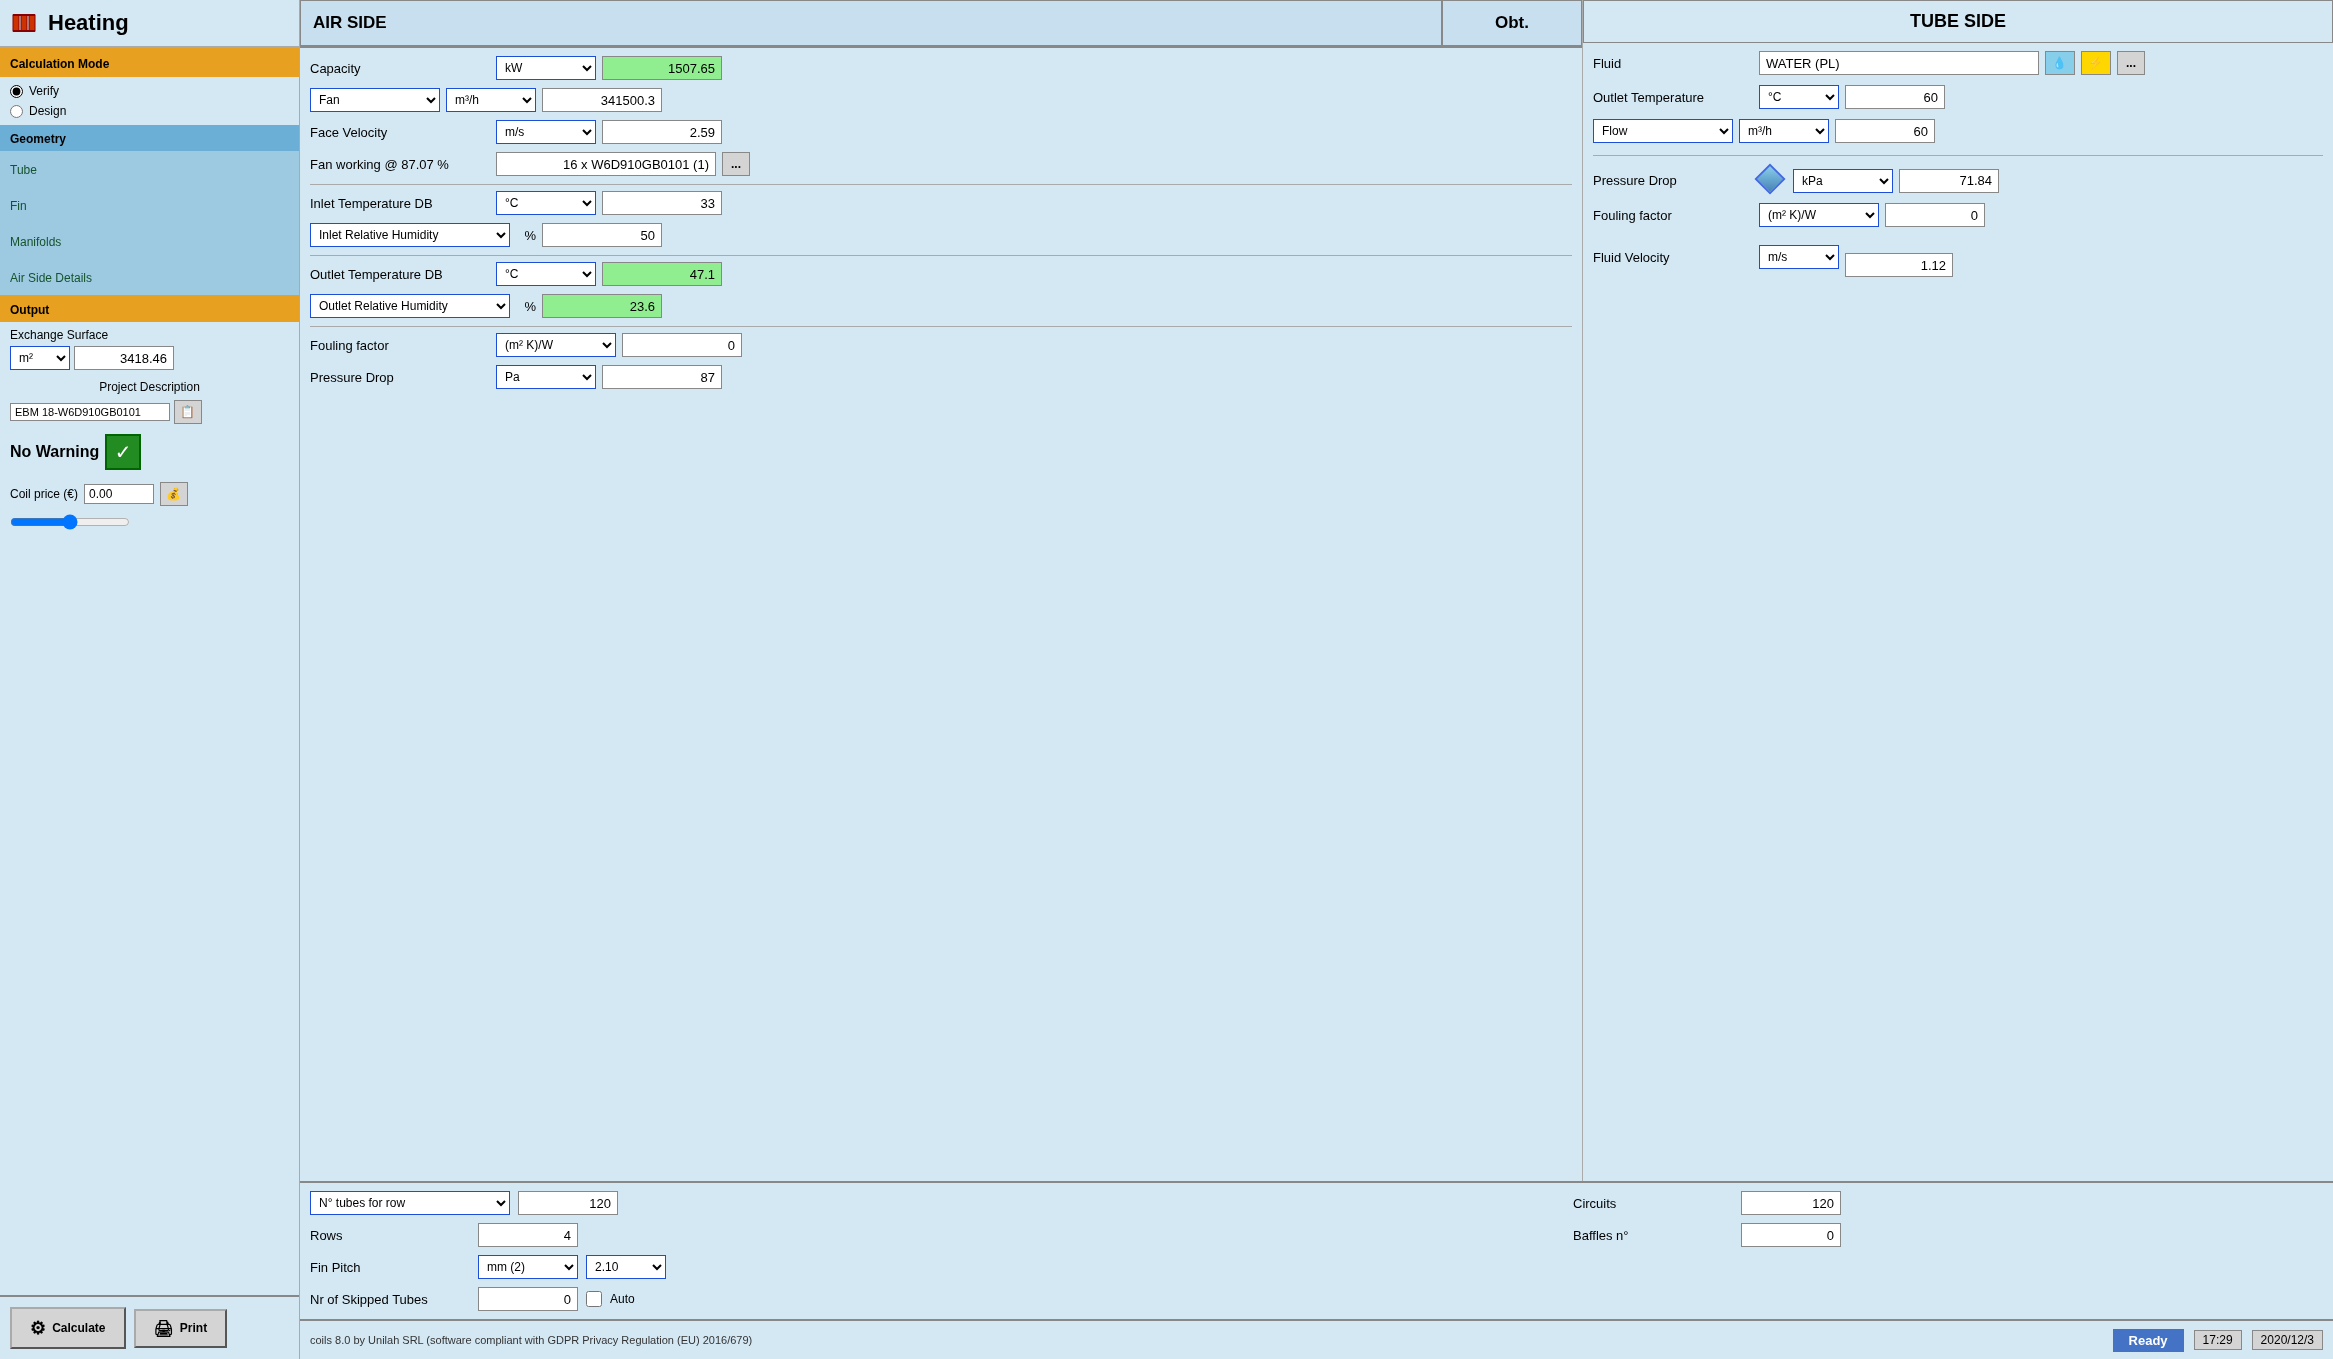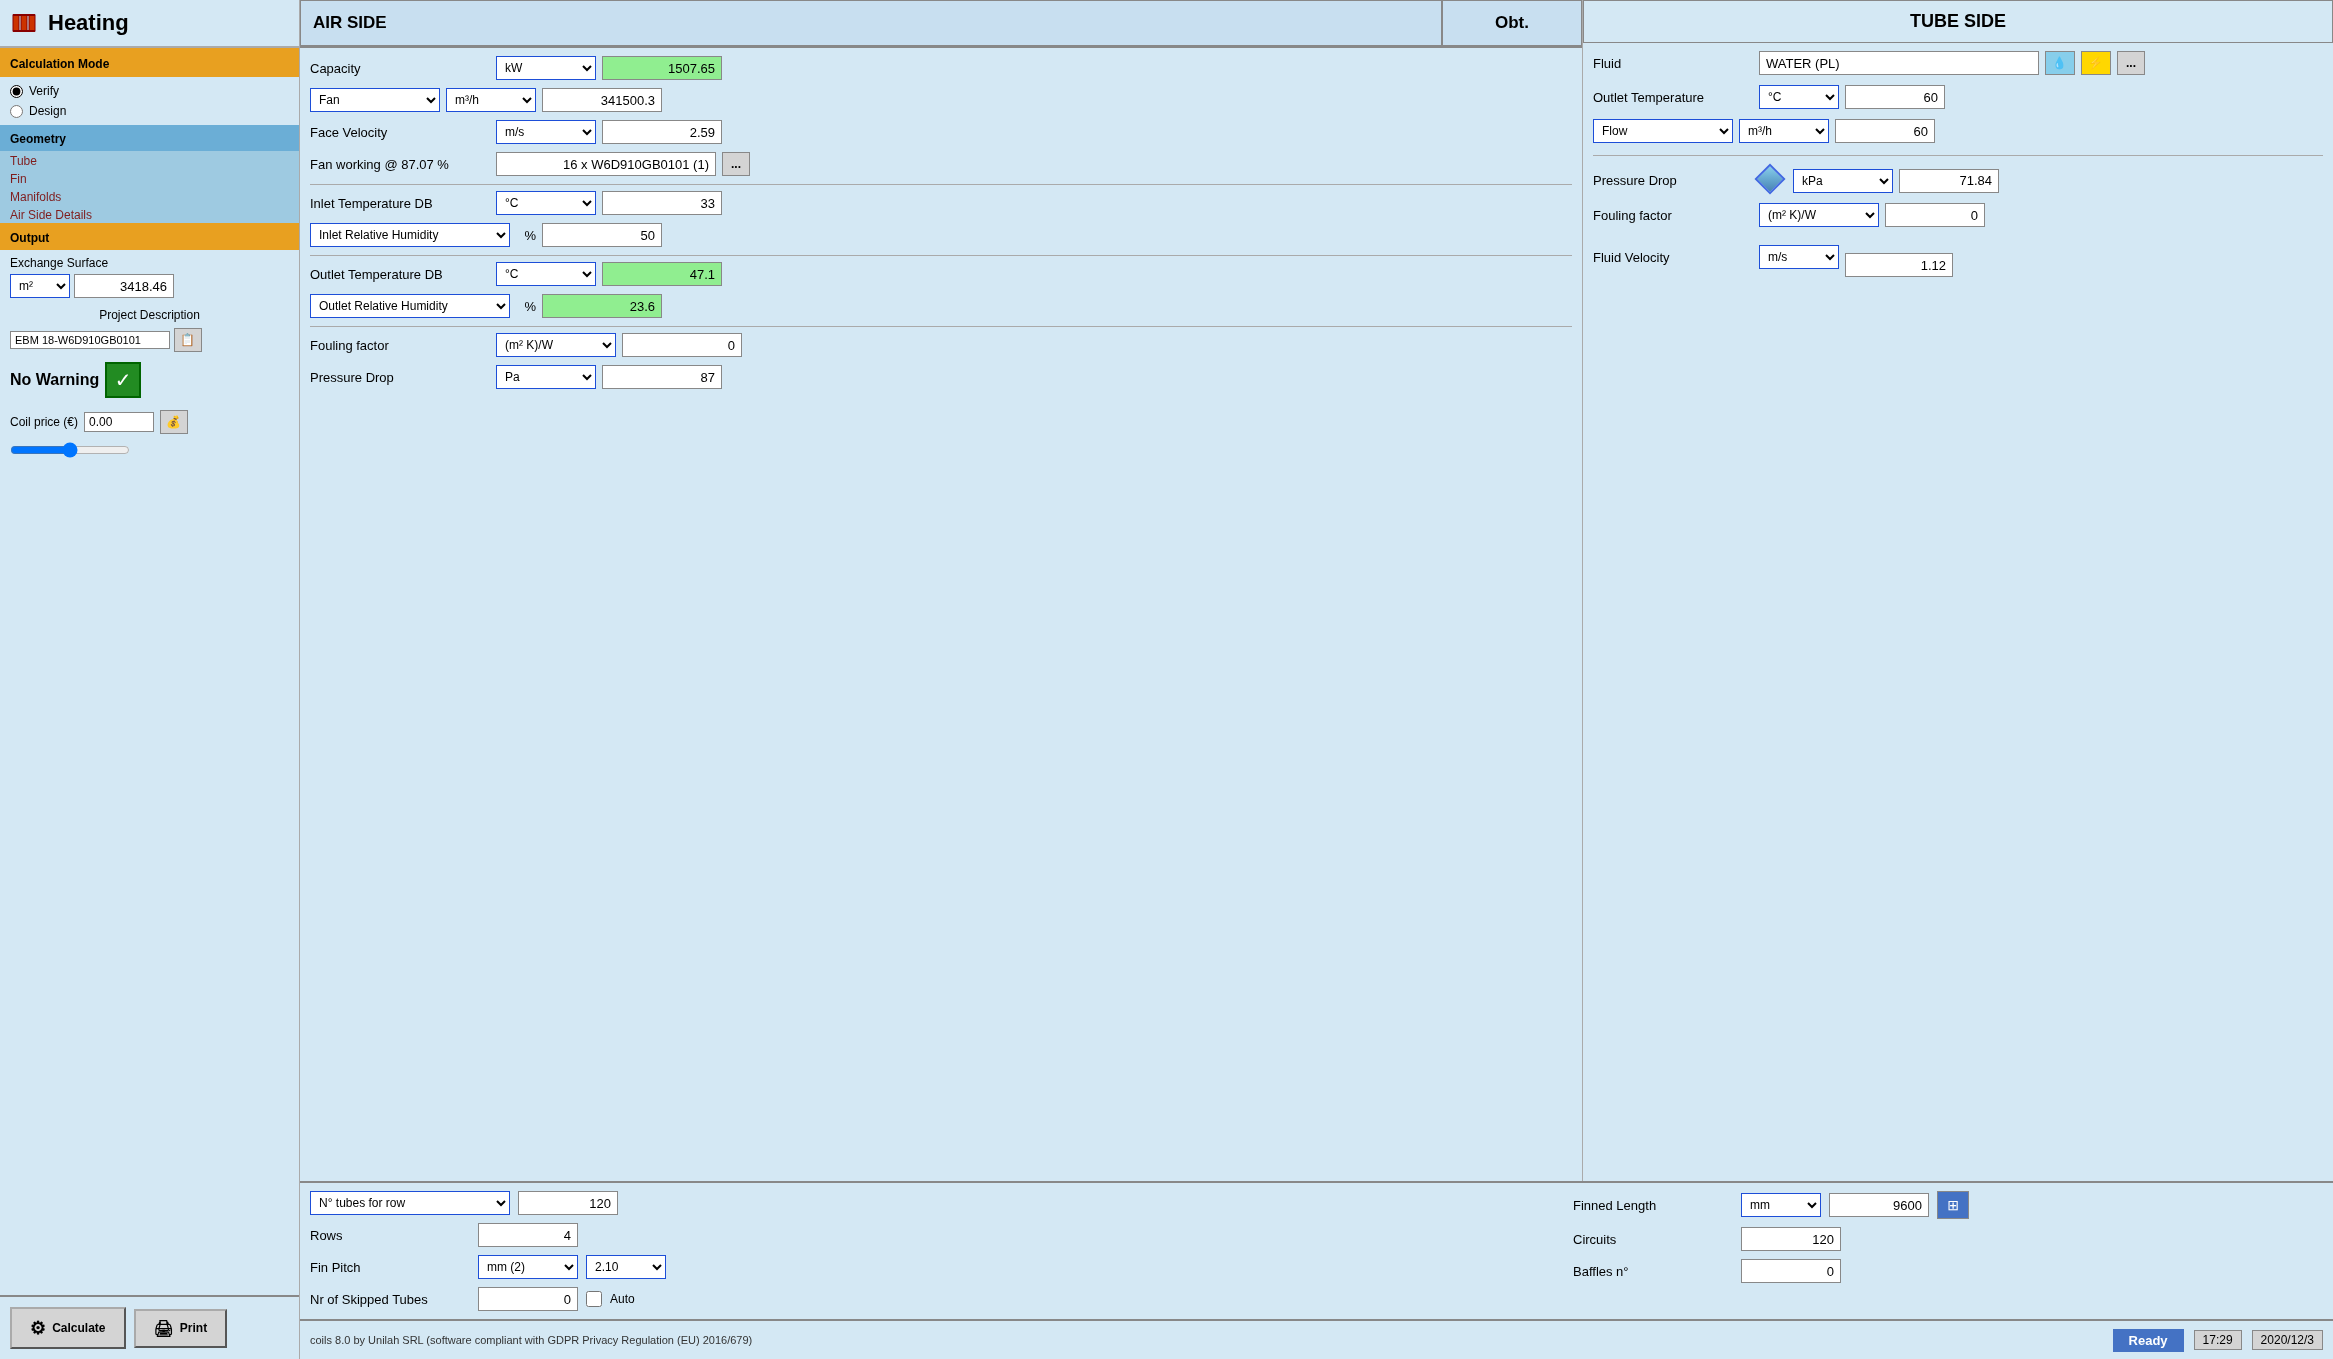--- a/index.html
+++ b/index.html
@@ -9,21 +9,21 @@
 
     
     .sidebar { width: 300px; background: #d4e8f4; border-right: 1px solid #aaa; display: flex; flex-direction: column; }
     .sidebar-header { background: #d4e8f4; padding: 8px 10px; display: flex; align-items: center; gap: 8px; border-bottom: 2px solid #aaa; }
     .sidebar-title { font-size: 22px; font-weight: bold; color: #000; }
 
     .section-header { background: #e8a020; color: #000; font-weight: bold; padding: 6px 10px; font-size: 15px; }
     .radio-group { padding: 4px 10px; }
     .radio-row { display: flex; align-items: center; gap: 6px; padding: 3px 0; font-size: 14px; }
     .radio-row input { accent-color: #000; }
-    .sidebar-blue-item-light { background: #9ecae1; padding: 1px 10px; color: #7f1d1d; cursor: pointer; font-size: 14px; }
+    .sidebar-blue-item-light { background: #9ecae1; padding: 10px 10px; color: #14532d; cursor: pointer; font-size: 14px; }
 
     .output-section { background: #e8a020; padding: 5px 10px; font-weight: bold; font-size: 15px; }
     .exchange-surface { padding: 6px 10px; }
     .exchange-label { font-size: 12px; margin-bottom: 4px; }
     .exchange-row { display: flex; align-items: center; gap: 4px; }
     .project-desc { padding: 4px 10px; font-size: 12px; text-align: center; }
     .project-value { padding: 2px 10px; display: flex; align-items: center; gap: 4px; font-size: 11px; }
     .project-input { border: 1px solid #888; background: white; padding: 2px 4px; font-size: 11px; width: 160px; }
 
     .warning-row { display: flex; align-items: center; gap: 6px; padding: 8px 10px; }
@@ -411,31 +411,20 @@
         <div class="bottom-row">
           <span class="bottom-label">Nr of Skipped Tubes</span>
           <input type="text" class="bottom-input" value="0" style="">
           <input type="checkbox" class="checkbox-input" style="">
           <span>Auto</span>
         </div>
       </div>
 
       <div class="bottom-right">
 
-        <div class="bottom-row">
-          <span class="bottom-label">Finned Length</span>
-          <select class="select-box" style="width:80px;">
-            <option>mm</option>
-            <option>m</option>
-          </select>
-          <input type="text" class="bottom-input" value="9600" style="">
-          <button class="blue-grid-btn">
-            <span style="color:white;font-size:14px;">⊞</span>
-          </button>
-        </div>
 
         <div class="bottom-row">
           <span class="bottom-label">Circuits</span>
           <input type="text" class="bottom-input" value="120" style="">
         </div>
 
         <div class="bottom-row">
           <span class="bottom-label">Baffles n°</span>
           <input type="text" class="bottom-input" value="0" style="">
         </div>

